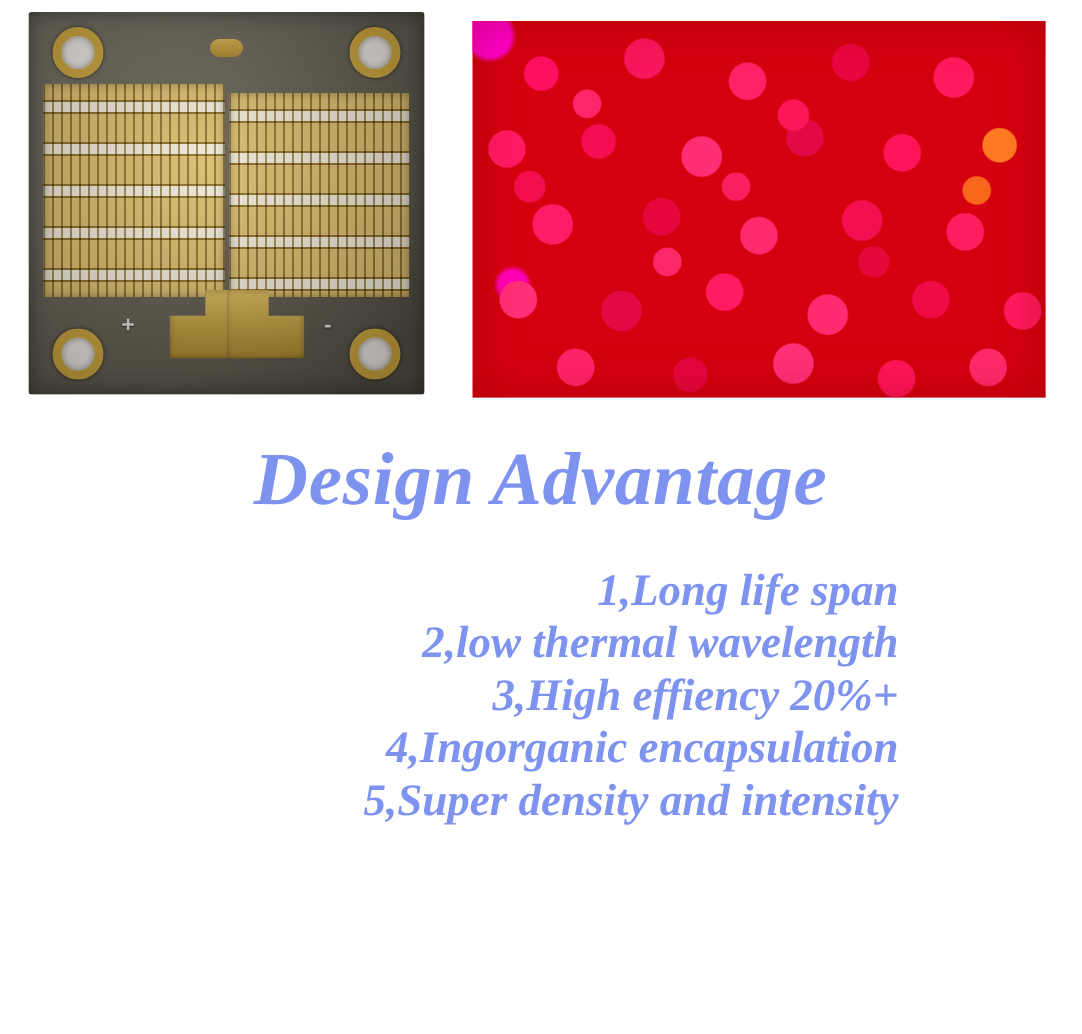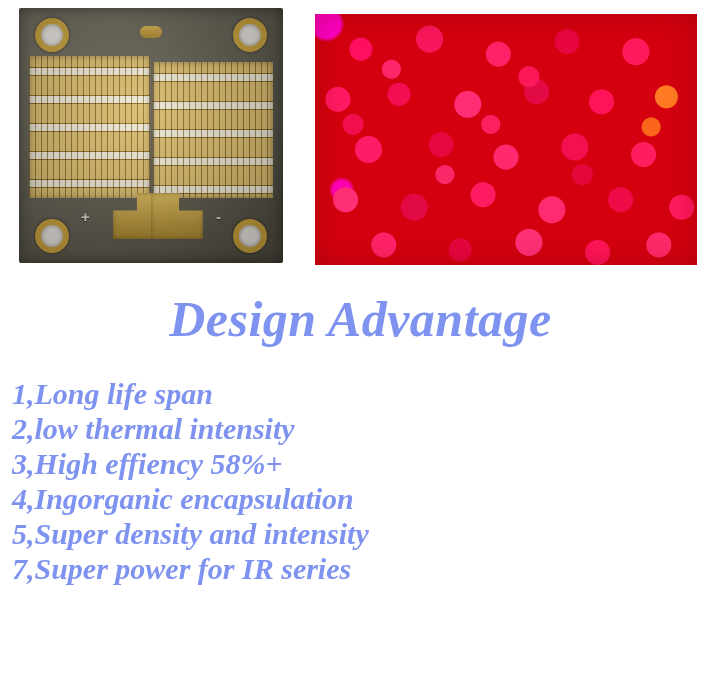--- a/index.html
+++ b/index.html
@@ -188,23 +188,23 @@
     font-size: 50px;
     line-height: 56px;
     letter-spacing: 0.5px;
     color: #7e92f0;
     white-space: nowrap;
   }
 
   
   .advantage-list {
     position: absolute;
-    top: 376px; left: 12px;
+    top: 376px; left: 0;
     width: 599px;
-    text-align: left;
+    text-align: right;
     list-style: none;
     margin: 0; padding: 0;
   }
   .advantage-list li {
     font-family: "Liberation Serif", "DejaVu Serif", serif;
     font-weight: bold;
     font-style: italic;
     font-size: 30px;
     line-height: 35px;
     color: #7e92f0;
@@ -234,18 +234,17 @@
     <div class="polarity minus">-</div>
   </div>
 
   <div class="red-photo"></div>
 </div>
 
 <div class="headline">Design Advantage</div>
 
 <ul class="advantage-list">
   <li>1,Long life span</li>
-  <li>2,low thermal intensity</li>
-  <li>3,High effiency 58%+</li>
+  <li>2,low thermal wavelength</li>
+  <li>3,High effiency 20%+</li>
   <li>4,Ingorganic encapsulation</li>
   <li>5,Super density and intensity</li>
-  <li>7,Super power for IR series</li>
 </ul>
 
 </body></html>

